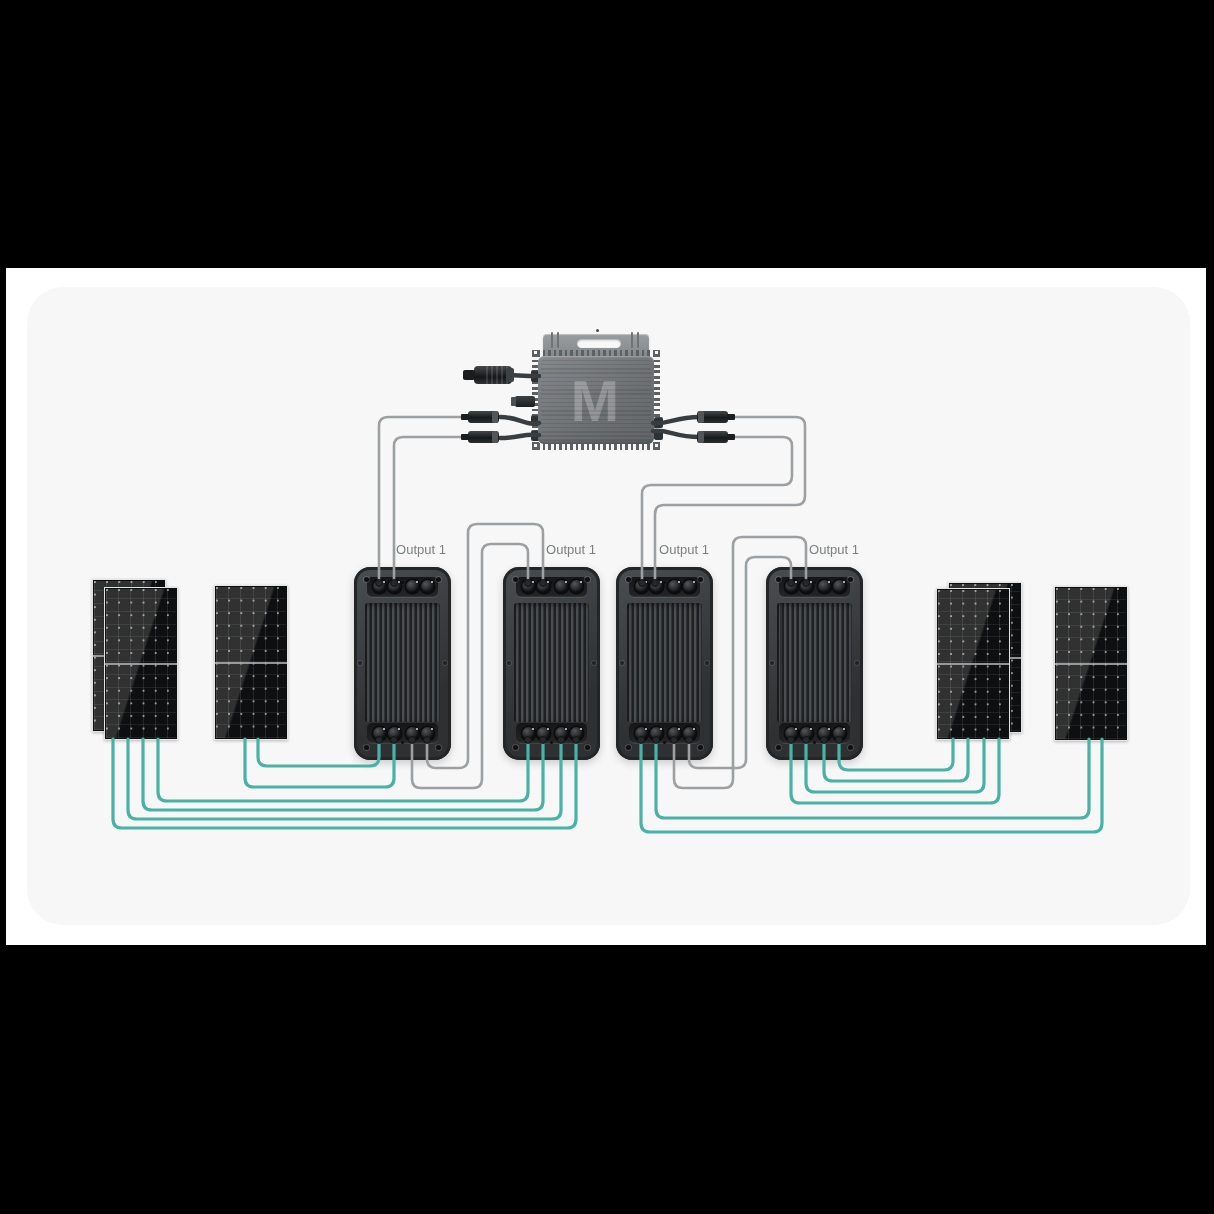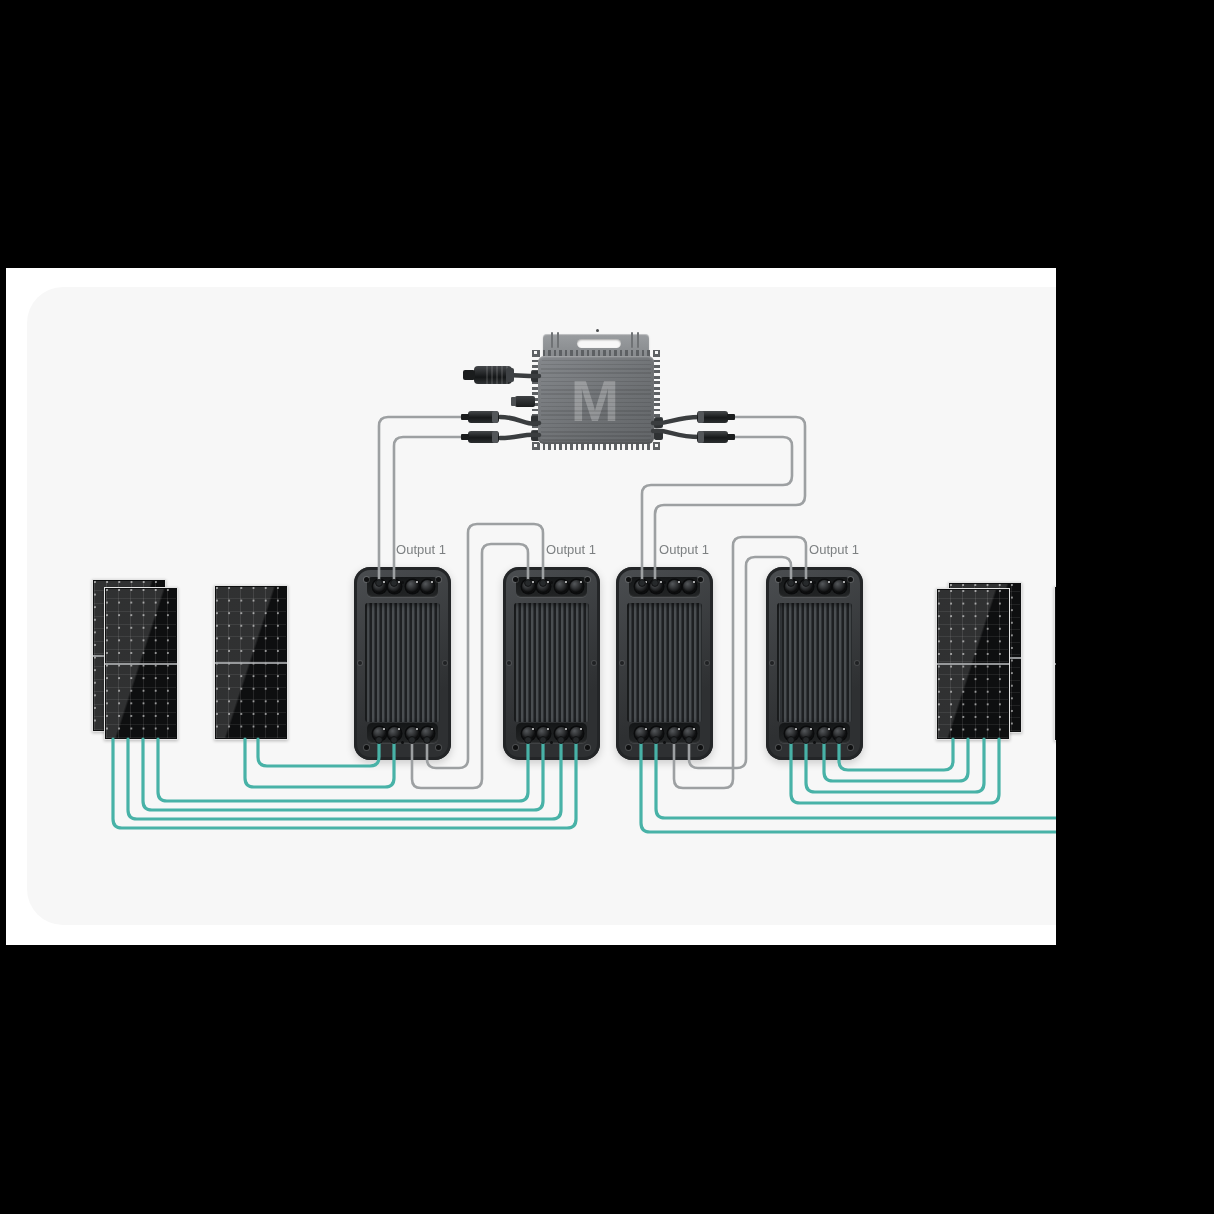--- a/index.html
+++ b/index.html
@@ -1,16 +1,16 @@
 <!DOCTYPE html>
 <html><head>
 <meta charset="utf-8">
 <style>
   html,body{margin:0;padding:0;background:#000;}
-  #stage{position:relative;width:1056px;height:1214px;background:#000;overflow:hidden;
+  #stage{position:relative;width:1214px;height:1214px;background:#000;overflow:hidden;
          font-family:"Liberation Sans",sans-serif;}
   #content-area{position:absolute;background:#fff;}
   #card{position:absolute;background:#f7f7f7;}
   #diagram{position:absolute;inset:0;}
   
   .panel{position:absolute;background:#0e0f10;border:1px solid #e4e4e4;box-sizing:border-box;
          box-shadow:0 1px 3px rgba(0,0,0,.25);}
   .panel .cells{position:absolute;inset:1px;
      background-image:
        radial-gradient(circle at 1px 1px, rgba(255,255,255,.55) .7px, transparent 1.1px),

